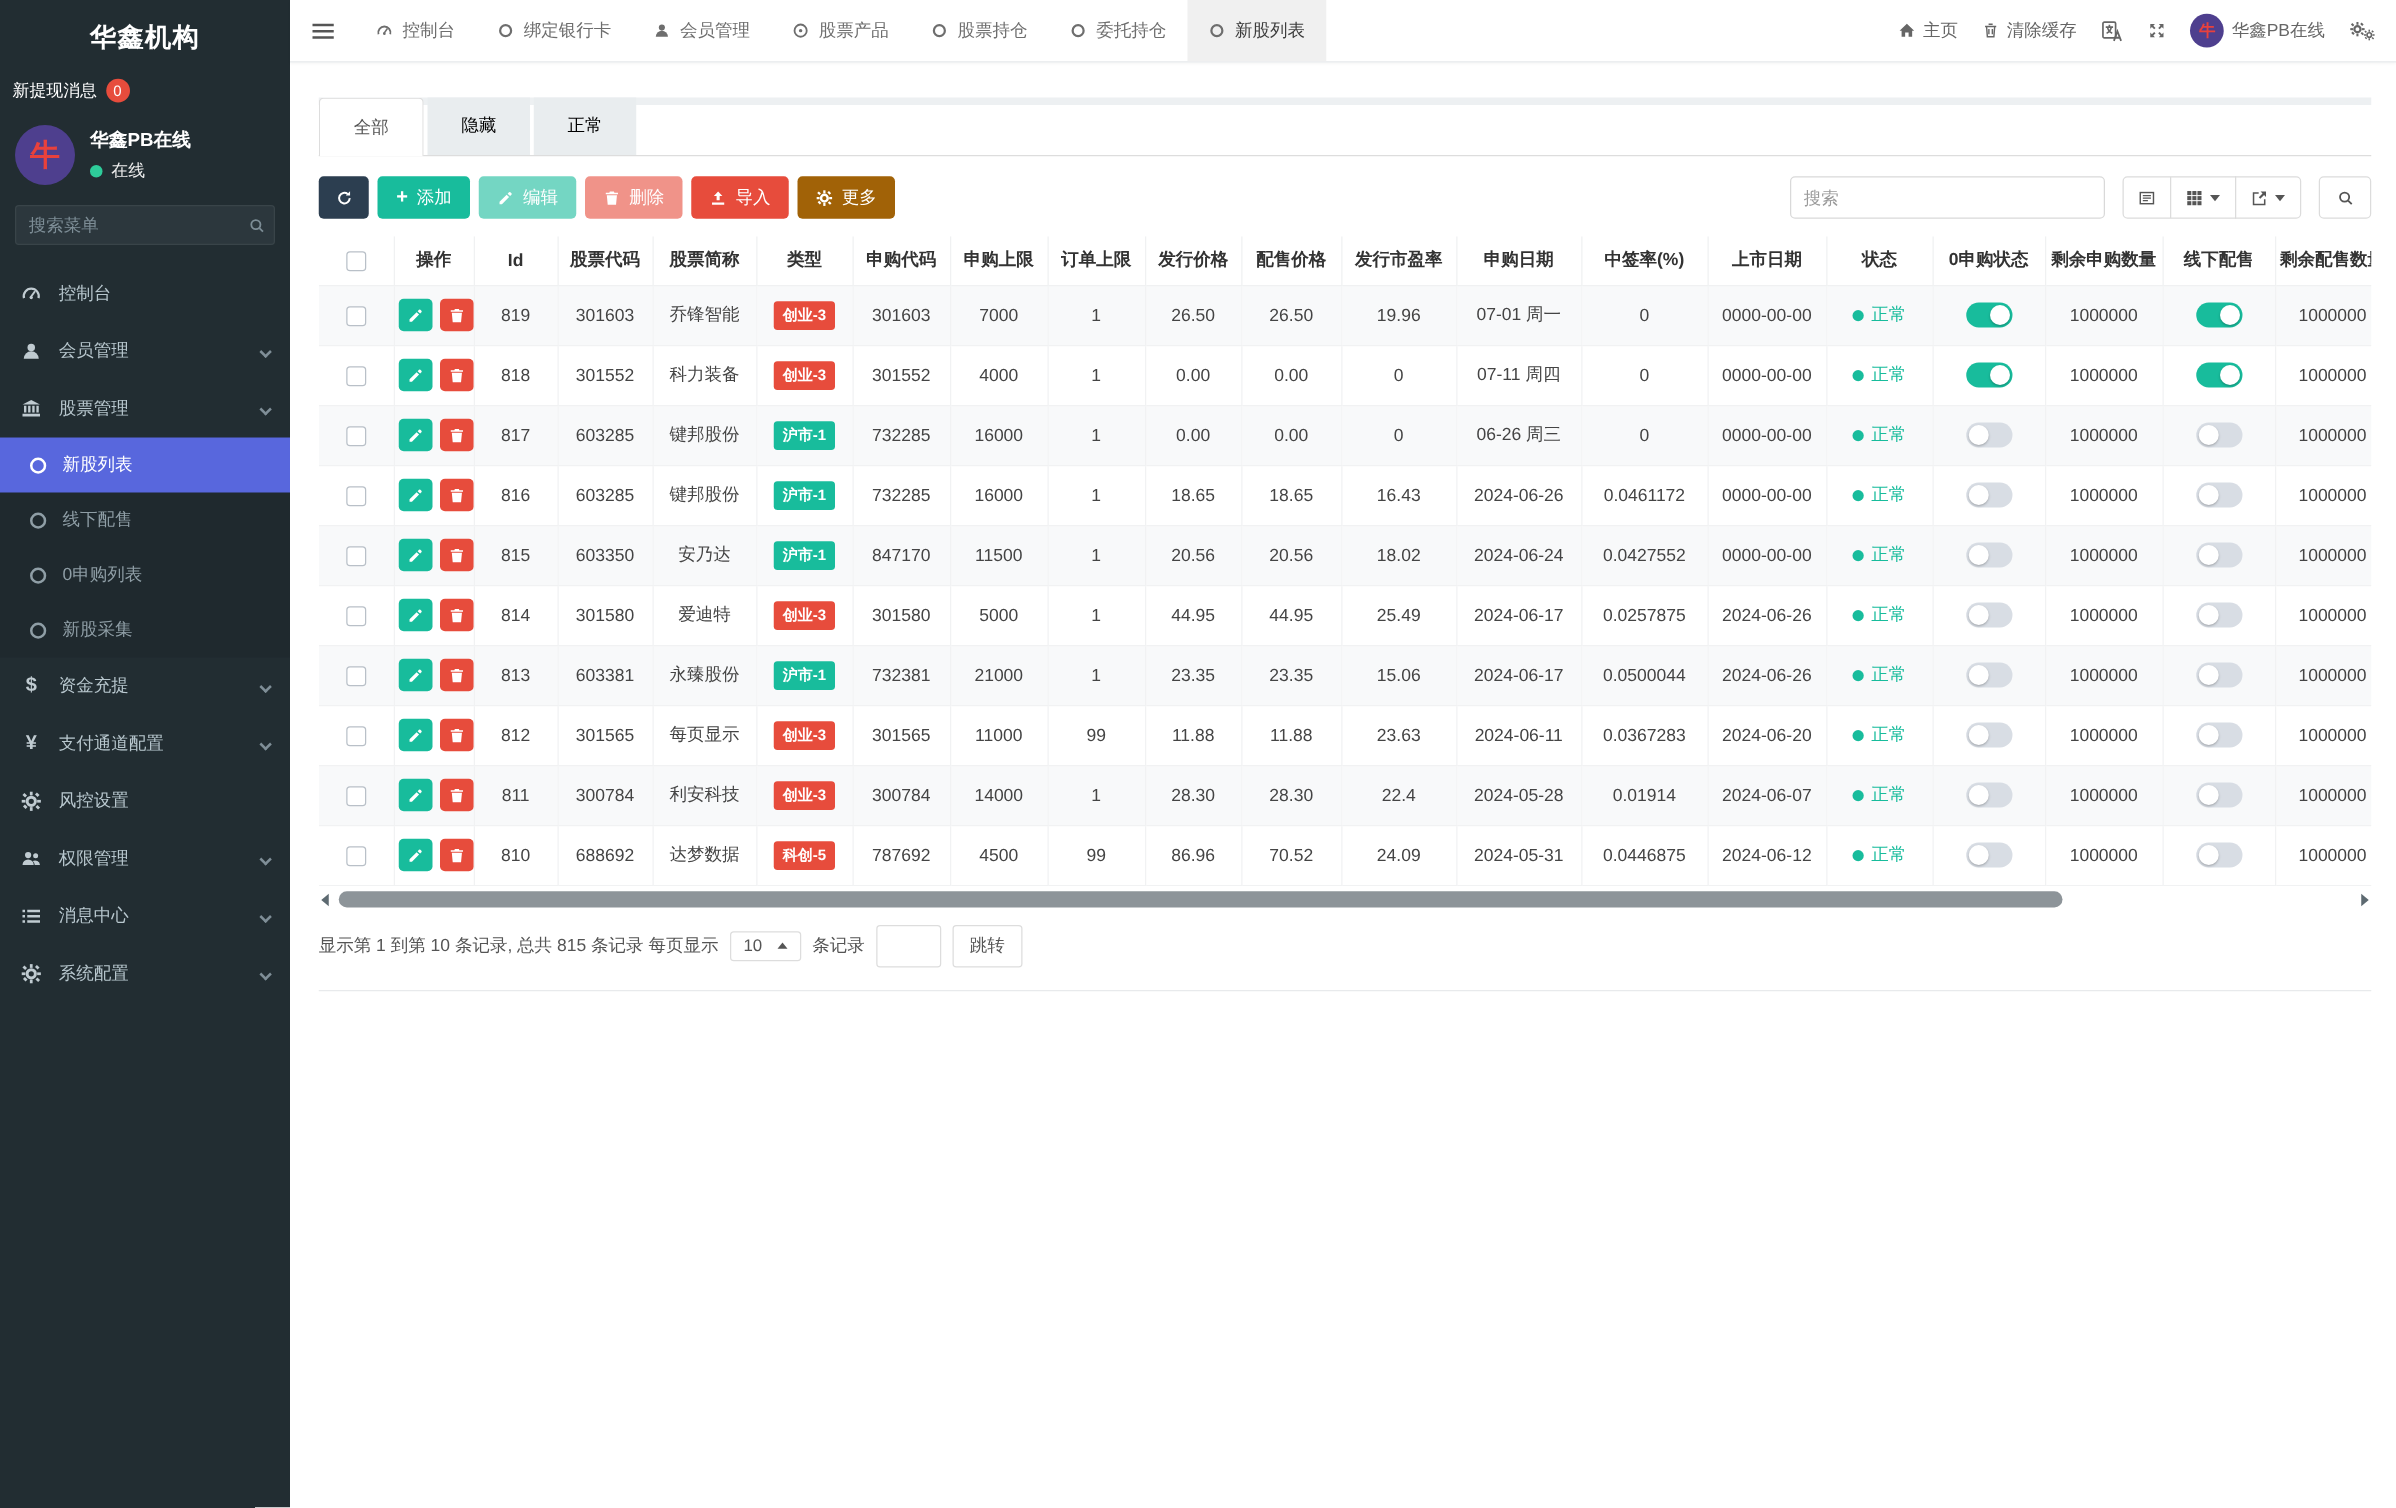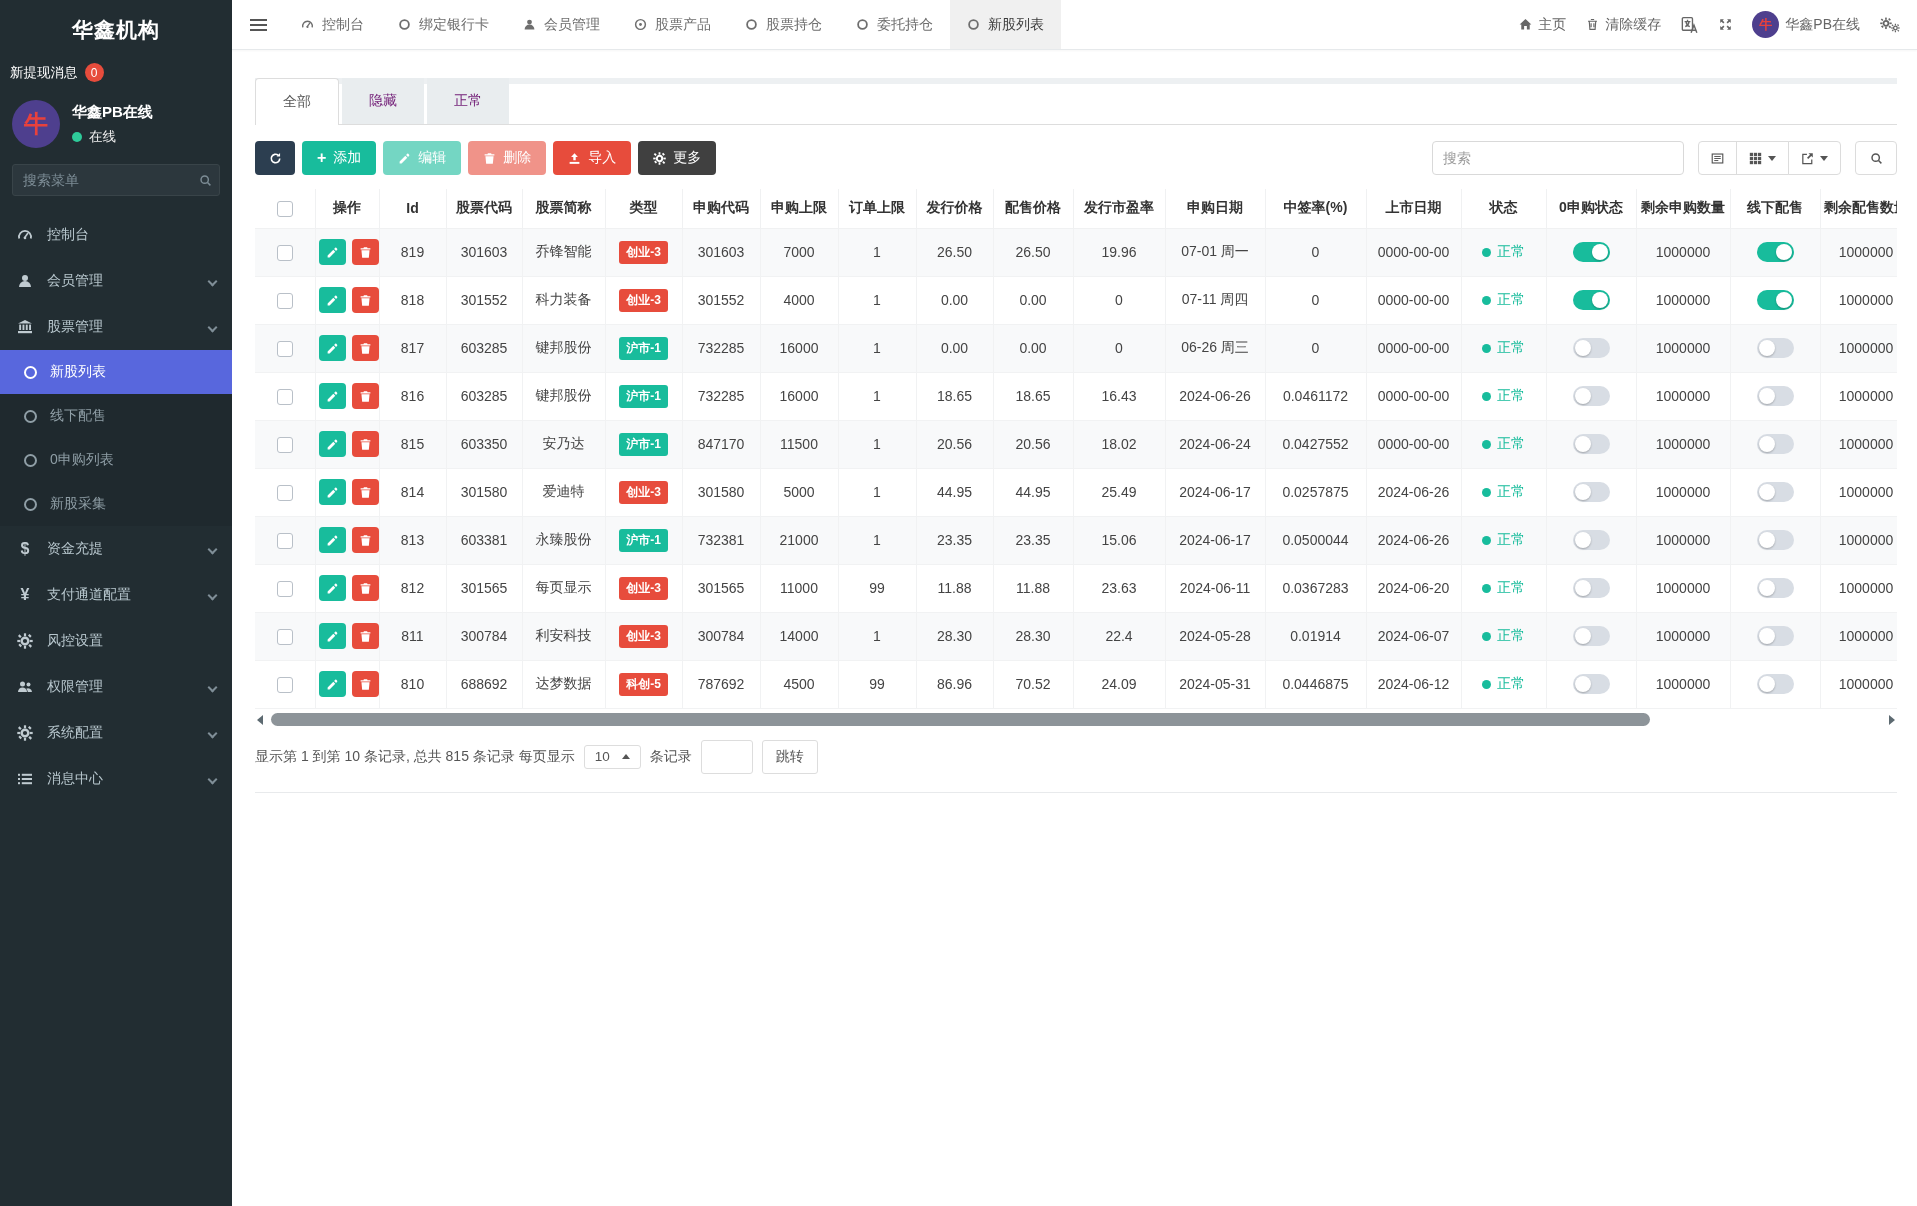--- a/index.html
+++ b/index.html
@@ -47,31 +47,31 @@
 .nav-tabs{display:flex}
 .nav-tab{display:flex;align-items:center;gap:8px;padding:0 17px;color:#6e6e6e;font-size:14px;cursor:pointer}
 .nav-tab .icon{color:#6e6e6e}
 .nav-tab.active{background:#f0f0f0;color:#3c3c3c}
 .topbar-right{margin-left:auto;display:flex;align-items:center;gap:20px;padding-right:16px;color:#666}
 .tb-link{display:flex;align-items:center;gap:6px;cursor:pointer;font-size:14px;color:#666}
 
 .content{padding:28px 20px 0 23px;flex:1;min-width:0}
 .filter-tabs{position:relative;border-bottom:1px solid #ddd;display:flex;height:47px}
 .filter-tabs::before{content:"";position:absolute;left:0;right:0;top:0;height:6px;background:#edf0f2}
-.ftab{position:relative;z-index:1;padding:0 27px;display:flex;align-items:center;font-size:14px;color:#701a75;background:#e9edef;margin-right:3px;cursor:pointer}
+.ftab{position:relative;z-index:1;padding:0 27px;display:flex;align-items:center;font-size:14px;color:#000000;background:#e9edef;margin-right:3px;cursor:pointer}
 .ftab.active{background:#fff;border:1px solid #ddd;border-bottom:none;border-radius:4px 4px 0 0;color:#555;margin-bottom:-1px}
 .toolbar{display:flex;align-items:center;margin:16px 0 14px}
 .btn{height:34px;border:none;border-radius:4px;color:#fff;font-size:14px;display:inline-flex;align-items:center;gap:7px;padding:0 15px;margin-right:7px;cursor:pointer;font-family:inherit}
 .btn .icon{color:#fff}
 .btn-refresh{background:#2c3e50;width:40px;justify-content:center;padding:0}
 .btn-add{background:#18bc9c}
 .btn-edit{background:#18bc9c;opacity:.6}
 .btn-del{background:#e74c3c;opacity:.6}
 .btn-import{background:#e74c3c}
-.btn-more{background:#404040}
+.btn-more{background:#a16207}
 .toolbar-right{margin-left:auto;display:flex;align-items:center}
 .search-input{width:252px;height:34px;border:1px solid #d9d9d9;border-radius:4px;padding:0 10px;font-size:14px;color:#444;outline:none;font-family:inherit}
 .search-input::placeholder{color:#9b9b9b}
 .btn-group{display:flex;margin-left:14px}
 .wbtn{height:34px;background:#fff;border:1px solid #dcdcdc;color:#555;display:inline-flex;align-items:center;justify-content:center;gap:6px;padding:0 12px;cursor:pointer}
 .wbtn .icon{color:#555}
 .btn-group .wbtn{margin-left:-1px}
 .btn-group .wbtn:first-child{border-radius:4px 0 0 4px;margin-left:0}
 .btn-group .wbtn:last-child{border-radius:0 4px 4px 0}
 .wbtn.single{border-radius:4px;margin-left:14px;width:42px}
@@ -236,49 +236,49 @@
             <circle cx="11.5" cy="5.5" r="2"></circle>
             <path d="M1 13a4.5 4.5 0 0 1 9 0z"></path>
             <path d="M10.8 13a5 5 0 0 0-1.6-3.2 4 4 0 0 1 5.8 3.2z"></path>
           </svg>
         </span>
         <span>权限管理</span>
         <span class="chev left"></span>
       </div>
       <div class="sb-item">
         <span class="icon ">
+          <svg viewBox="0 0 16 16" fill="currentColor">
+            <rect x="1" y="2.8" width="2" height="2"></rect>
+            <rect x="4.8" y="2.8" width="10.2" height="2"></rect>
+            <rect x="1" y="7" width="2" height="2"></rect>
+            <rect x="4.8" y="7" width="10.2" height="2"></rect>
+            <rect x="1" y="11.2" width="2" height="2"></rect>
+            <rect x="4.8" y="11.2" width="10.2" height="2"></rect>
+          </svg>
+        </span>
+        <span>消息中心</span>
+        <span class="chev left"></span>
+      </div>
+      <div class="sb-item">
+        <span class="icon ">
           <svg viewBox="0 0 16 16">
             <circle cx="8" cy="8" r="3.3" fill="none" stroke="currentColor" stroke-width="2.4"></circle>
             <g fill="currentColor">
               <rect x="6.9" y="0.3" width="2.2" height="3"></rect>
               <rect x="6.9" y="12.7" width="2.2" height="3"></rect>
               <rect x="0.3" y="6.9" width="3" height="2.2"></rect>
               <rect x="12.7" y="6.9" width="3" height="2.2"></rect>
               <rect x="1.7" y="1.7" width="2.2" height="3" transform="rotate(-45 2.8 3.2)"></rect>
               <rect x="12.1" y="11.3" width="2.2" height="3" transform="rotate(-45 13.2 12.8)"></rect>
               <rect x="1.7" y="11.3" width="3" height="2.2" transform="rotate(45 3.2 12.4)"></rect>
               <rect x="11.3" y="1.7" width="3" height="2.2" transform="rotate(45 12.8 2.8)"></rect>
             </g>
           </svg>
         </span>
         <span>系统配置</span>
-        <span class="chev left"></span>
-      </div>
-      <div class="sb-item">
-        <span class="icon ">
-          <svg viewBox="0 0 16 16" fill="currentColor">
-            <rect x="1" y="2.8" width="2" height="2"></rect>
-            <rect x="4.8" y="2.8" width="10.2" height="2"></rect>
-            <rect x="1" y="7" width="2" height="2"></rect>
-            <rect x="4.8" y="7" width="10.2" height="2"></rect>
-            <rect x="1" y="11.2" width="2" height="2"></rect>
-            <rect x="4.8" y="11.2" width="10.2" height="2"></rect>
-          </svg>
-        </span>
-        <span>消息中心</span>
         <span class="chev left"></span>
       </div>
     </nav>
 </aside>
 
 <div class="main">
   <header class="topbar">
     <div class="hamburger">
         <i></i>
         <i></i>

